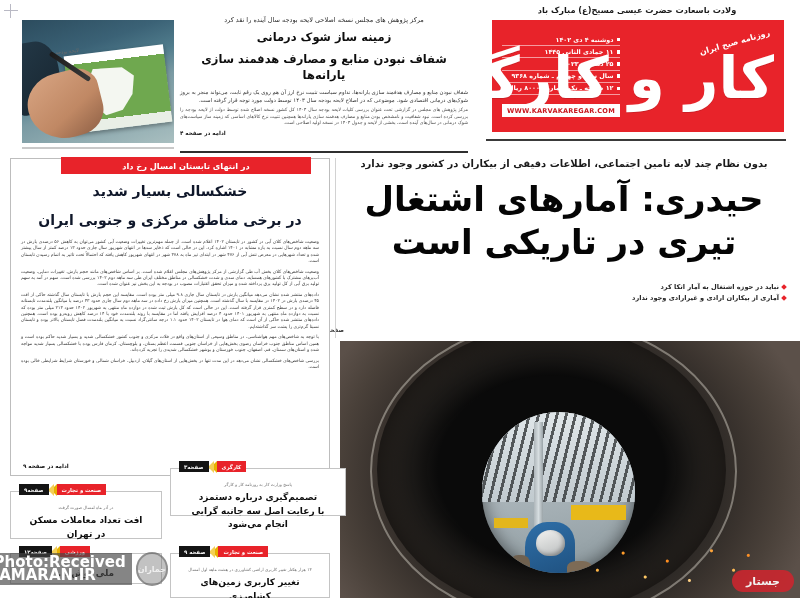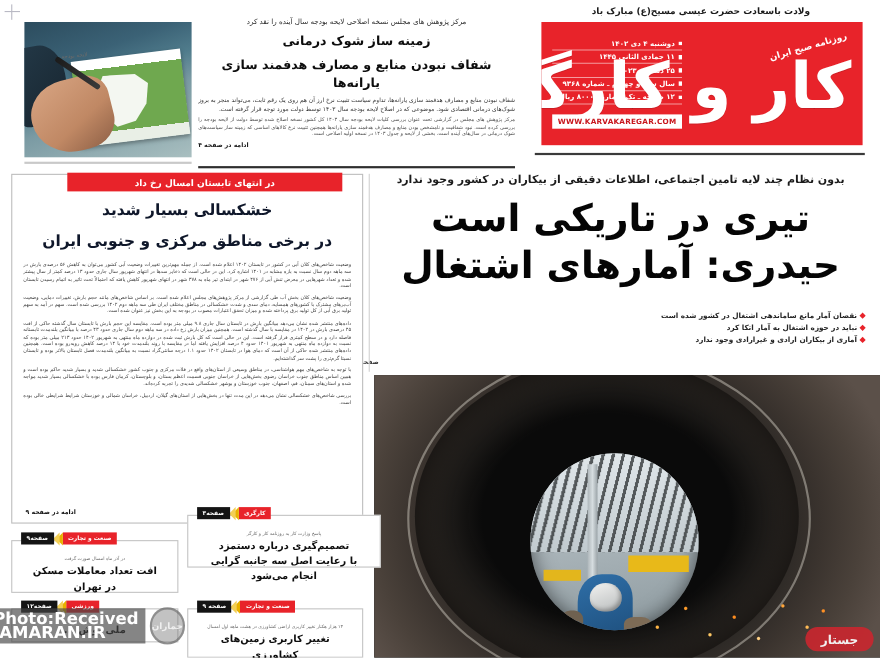--- a/index.html
+++ b/index.html
@@ -398,26 +398,25 @@
 
         <div class="site-box">WWW.KARVAKAREGAR.COM</div>
       </div>
       <div class="rule-under-masthead"></div>
     </div>
   </div>
 
   <div class="main-col">
     <div class="main-kicker">بدون نظام چند لایه تامین اجتماعی، اطلاعات دقیقی از بیکاران در کشور وجود ندارد</div>
     <div class="main-title">
+      <div>حیدری: آمارهای اشتغال</div>
       <div>تیری در تاریکی است</div>
-      <div>حیدری: آمارهای اشتغال</div>
     </div>
     <div class="bullets">
       <ul>
-        <li><span class="dia"></span><span>نقصان آمار مانع ساماندهی اشتغال در کشور شده است</span></li>
         <li><span class="dia"></span><span>نباید در حوزه اشتغال به آمار اتکا کرد</span></li>
         <li><span class="dia"></span><span>آماری از بیکاران ارادی و غیرارادی وجود ندارد</span></li>
       </ul>
     </div>
   </div>
   <div class="page-marker">صفحه ۳</div>
   <div class="vrule"></div>
 
   <div class="hero-photo">
     <div class="pipe-outer"></div>

